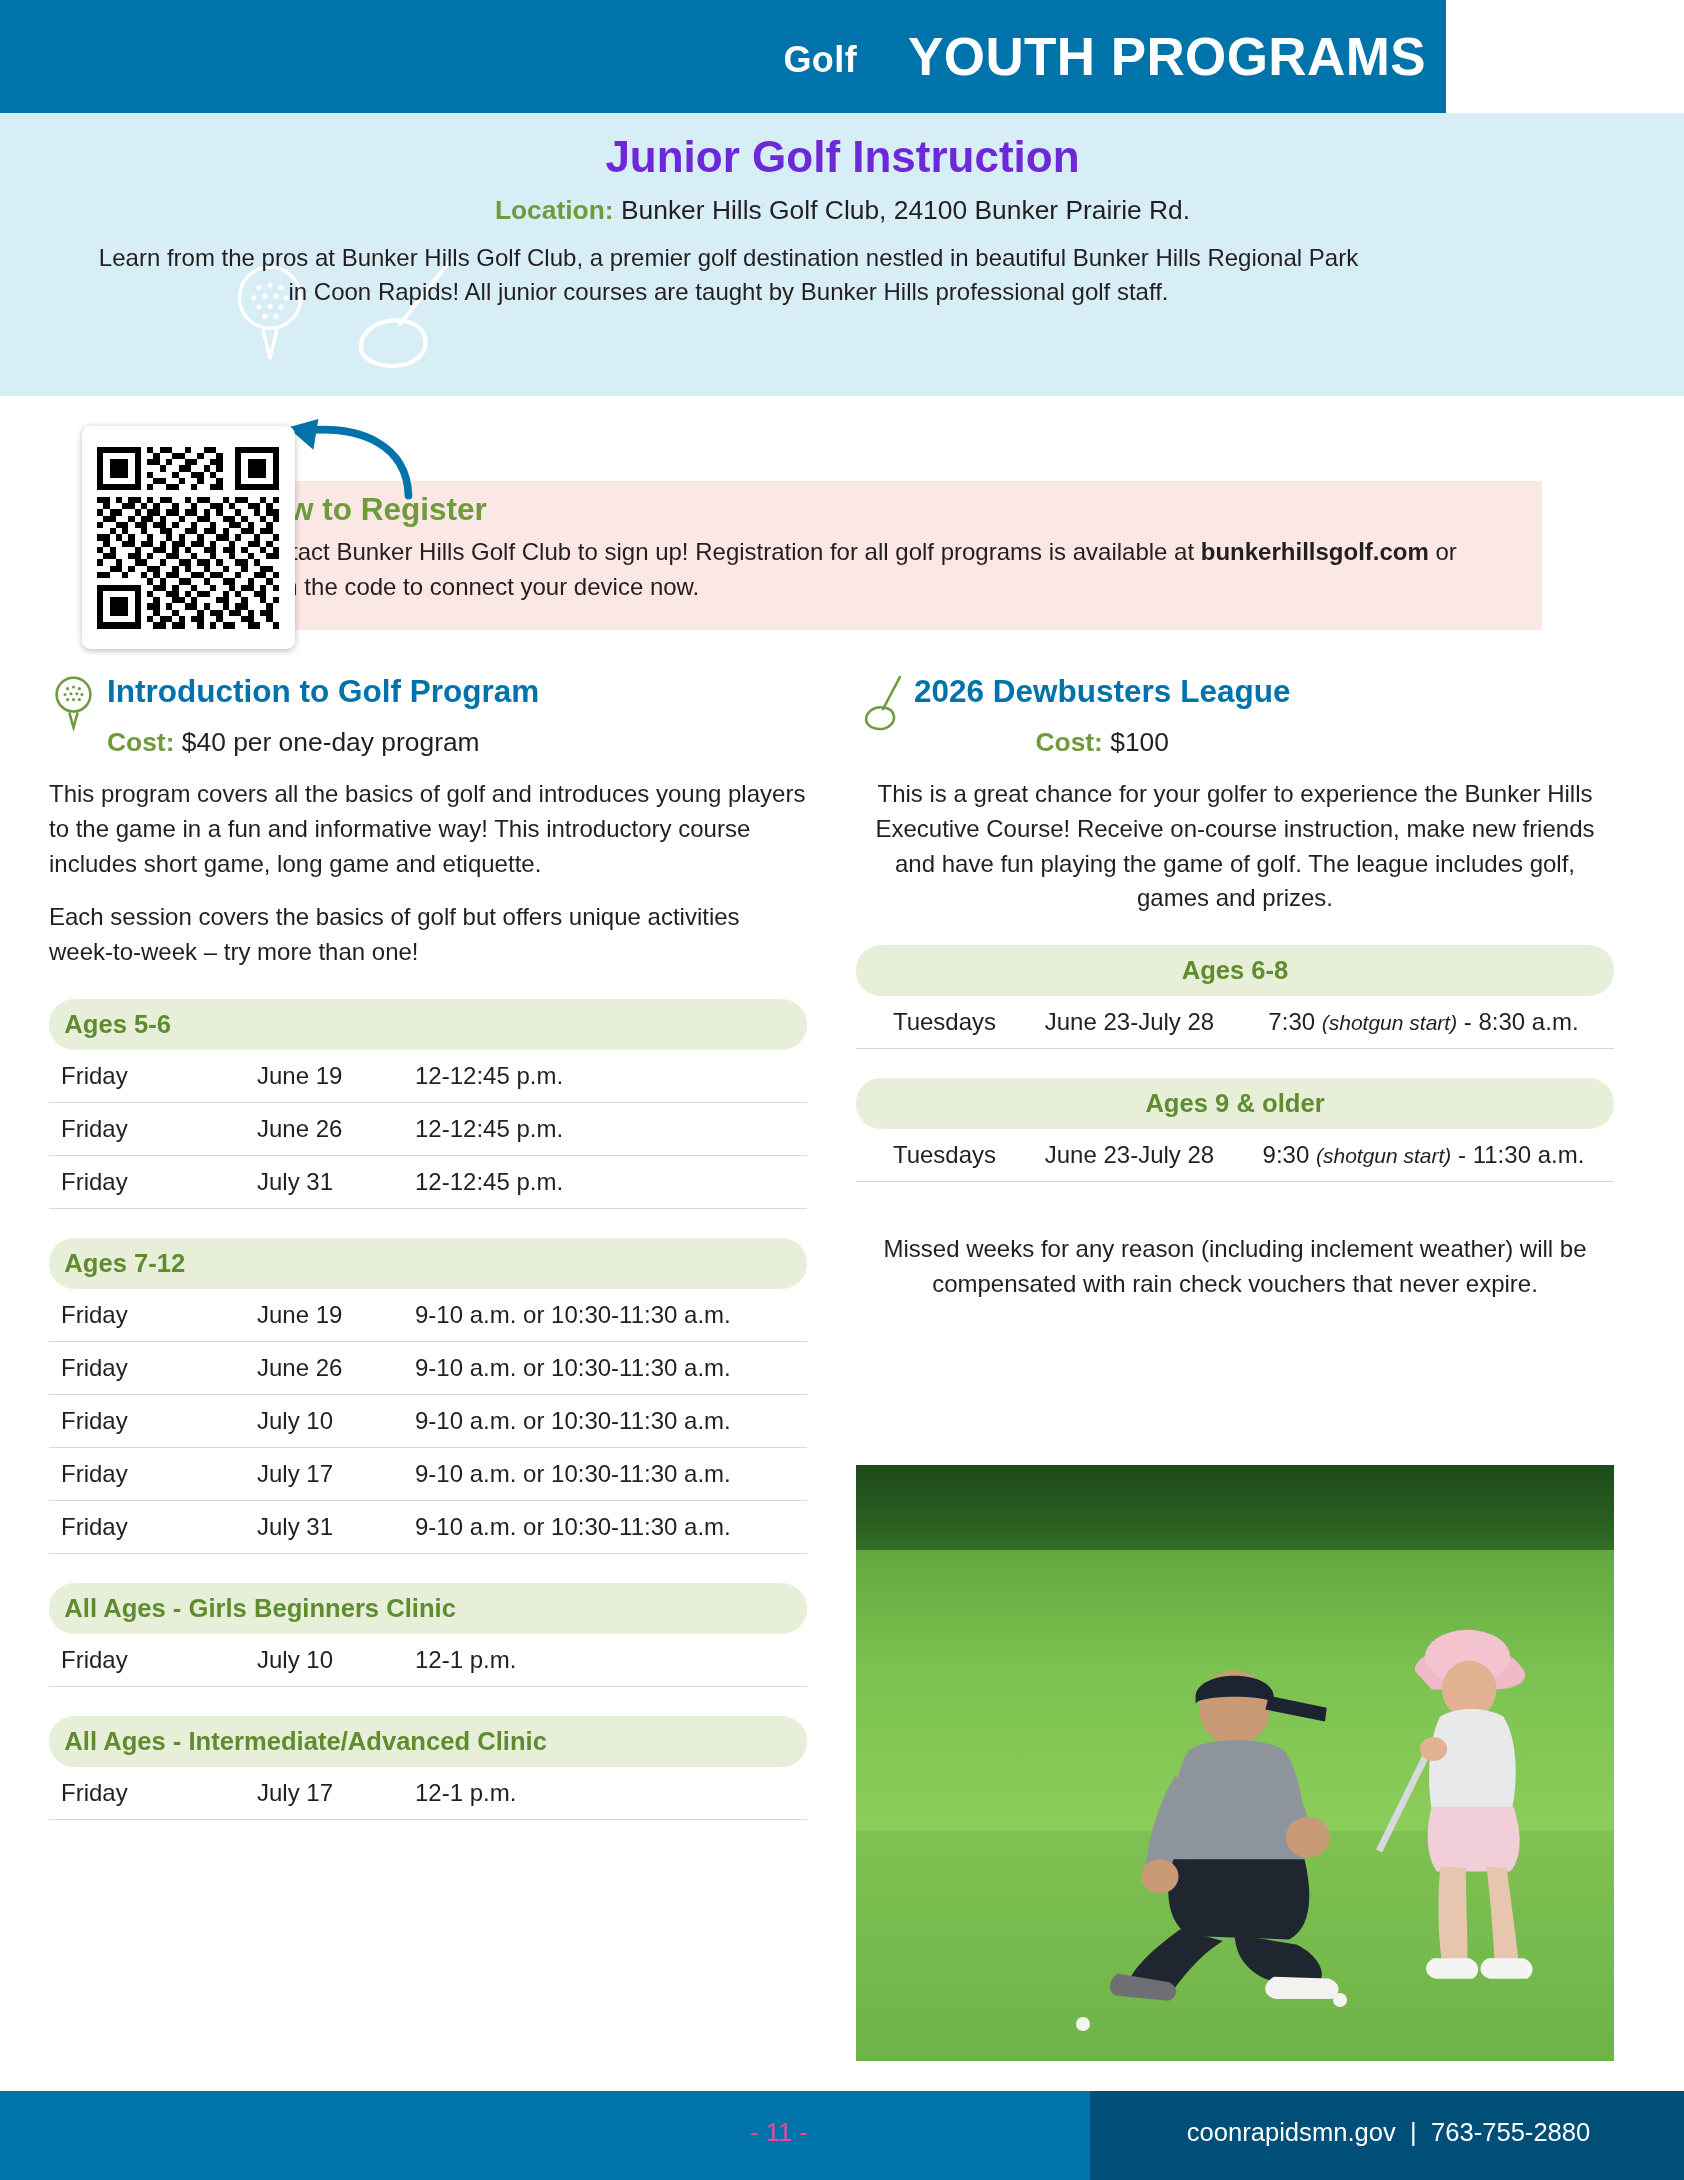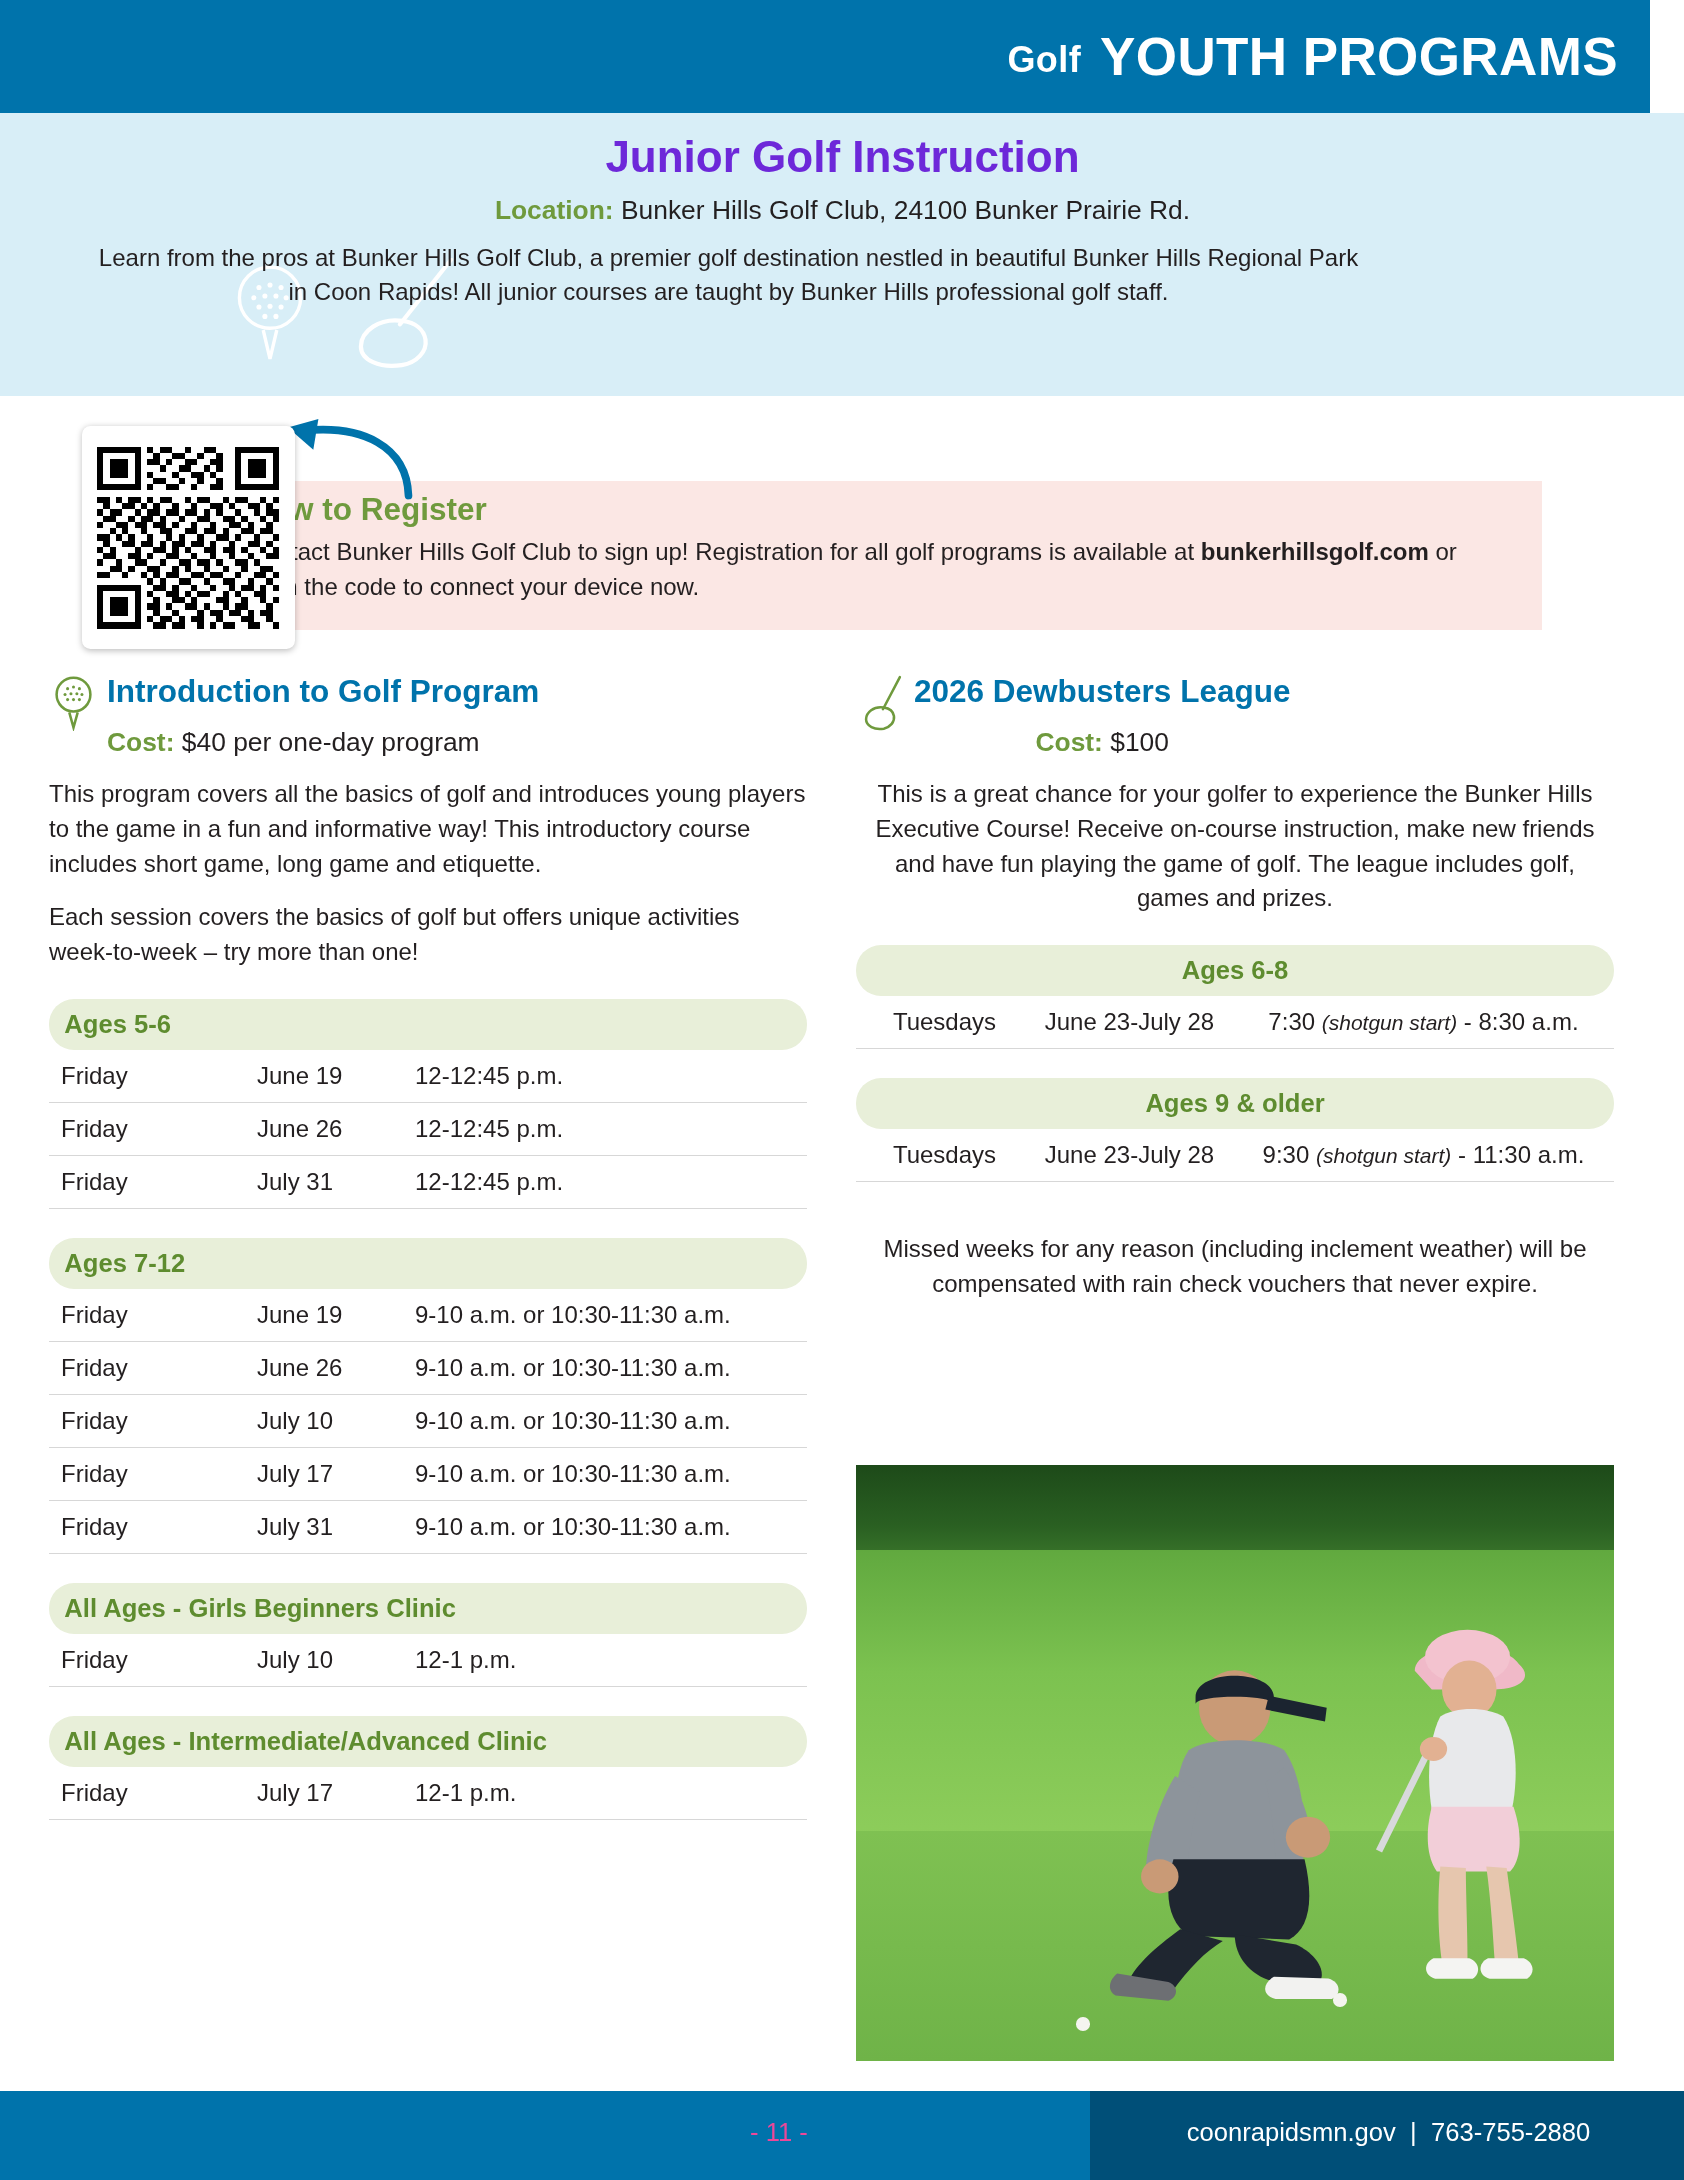--- a/index.html
+++ b/index.html
@@ -11,40 +11,41 @@
     font-family: "Liberation Sans", sans-serif;
     color: #231f20;
     position: relative;
     overflow: hidden;
   }
 
   
   .header-bar {
     position: absolute;
     left: 0; top: 0;
-    width: 1650px; height: 113px;
+    width: 1446px; height: 113px;
     background: #0073ab;
     display: flex;
     align-items: center;
     justify-content: flex-end;
-    padding-right: 32px;
+    padding-right: 20px;
   }
   .header-golf {
     color: #ffffff;
     font-size: 36px;
     font-weight: bold;
     letter-spacing: 0.4px;
     margin-right: 19px;
     margin-top: 6.8px;
   }
   .header-title {
     color: #ffffff;
     font-size: 53px;
     font-weight: bold;
     letter-spacing: 0.4px;
+    margin-left: 32px;
   }
 
   
   .banner {
     position: absolute;
     left: 0; top: 113px;
     width: 1685px; height: 283px;
     background: #d8eef7;
   }
   .banner-title {

